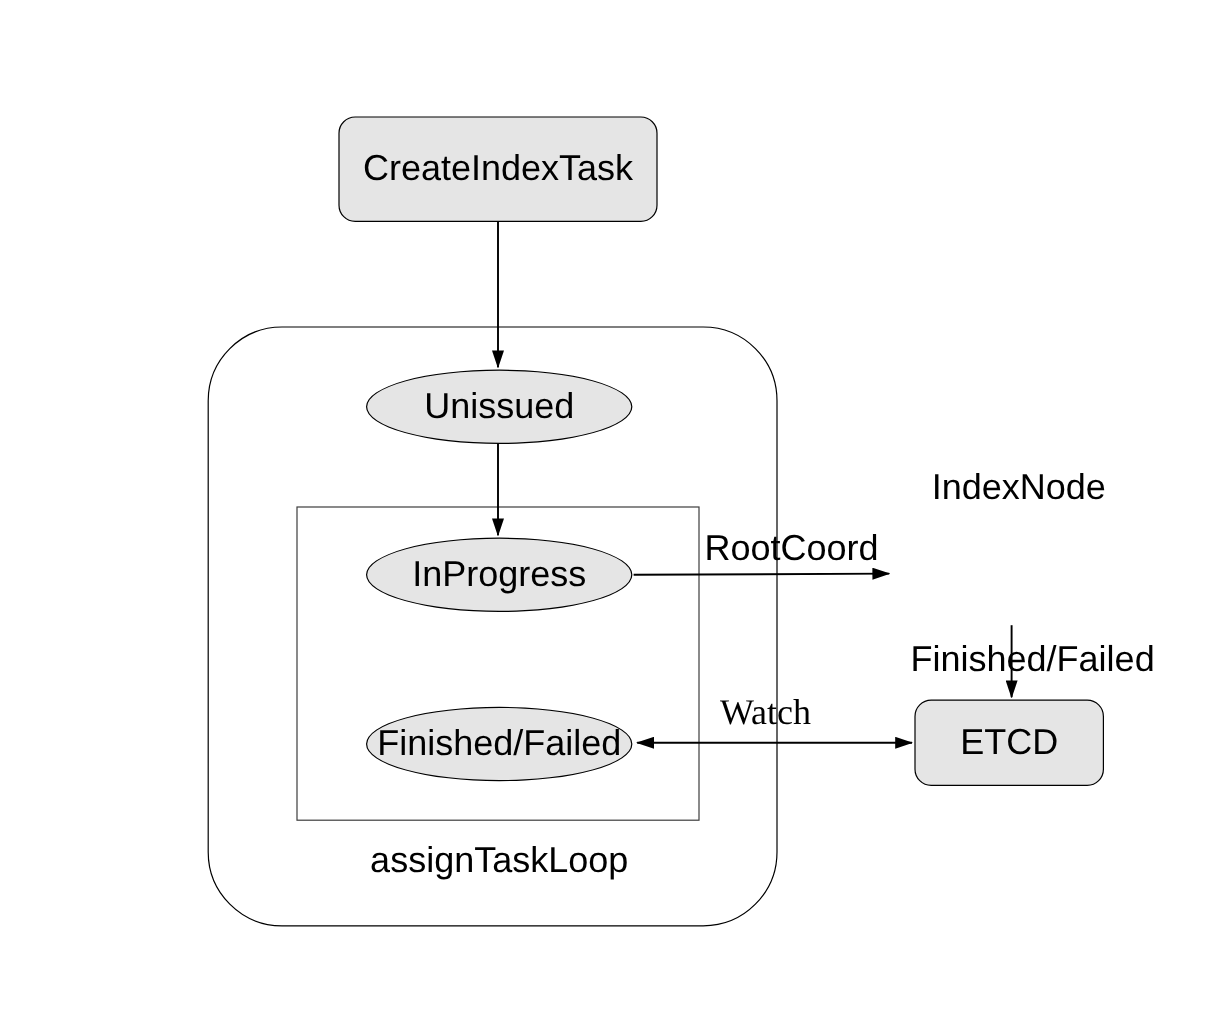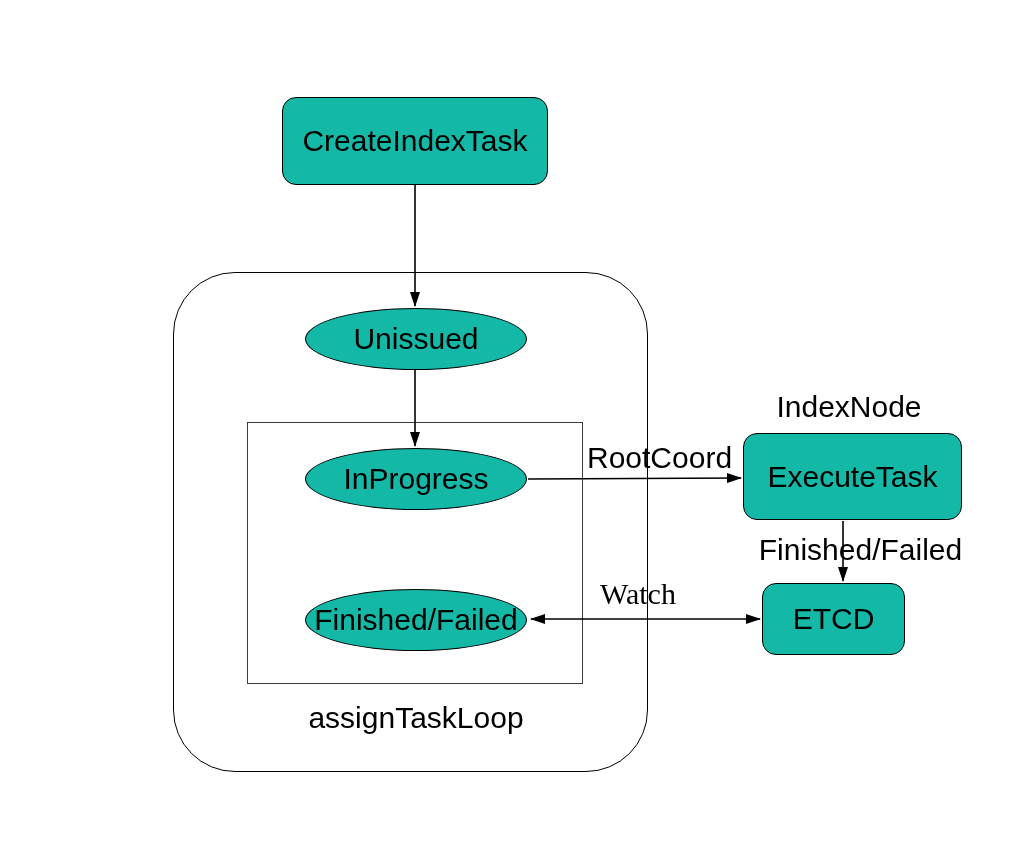--- a/index.html
+++ b/index.html
@@ -18,21 +18,21 @@
     overflow: hidden;
   }
   .shape {
     position: absolute;
     box-sizing: border-box;
     border: 1.6px solid #000000;
     display: flex;
     align-items: center;
     justify-content: center;
     text-align: center;
-    background: #14b8a6;
+    background: #e5e5e5;
   }
   .rounded-box   { border-radius: 14px; }
   .ellipse       { border-radius: 50%; white-space: nowrap; }
   .container-box { background: transparent; }
   .label {
     position: absolute;
     white-space: nowrap;
     line-height: 1.15;
   }
   .label.centered { text-align: center; }
@@ -67,25 +67,22 @@
   </div>
 
   <div class="shape ellipse" style="left:305px; top:448px; width:222px; height:62px;">
     <span>InProgress</span>
   </div>
 
   <div class="shape ellipse" style="left:305px; top:589px; width:222px; height:62px;">
     <span>Finished/Failed</span>
   </div>
 
-  <div class="shape rounded-box" style="left:743px; top:433px; width:219px; height:87px;">
-    <span>ExecuteTask</span>
-  </div>
 
-  <div class="shape rounded-box" style="left:762px; top:583px; width:143px; height:72px;">
+  <div class="shape rounded-box" style="left:762px; top:583px; width:158px; height:72px;">
     <span>ETCD</span>
   </div>
 
   <div class="label" style="left:587px; top:441px;">RootCoord</div>
 
   <div class="label centered" style="left:758px; top:533px; width:205px;">Finished/Failed</div>
 
   <div class="label" style="left:600px; top:577px;font-family:Liberation Serif, serif;">Watch</div>
 
   <svg id="edges-layer" width="1014" height="848" viewBox="0 0 1014 848">

